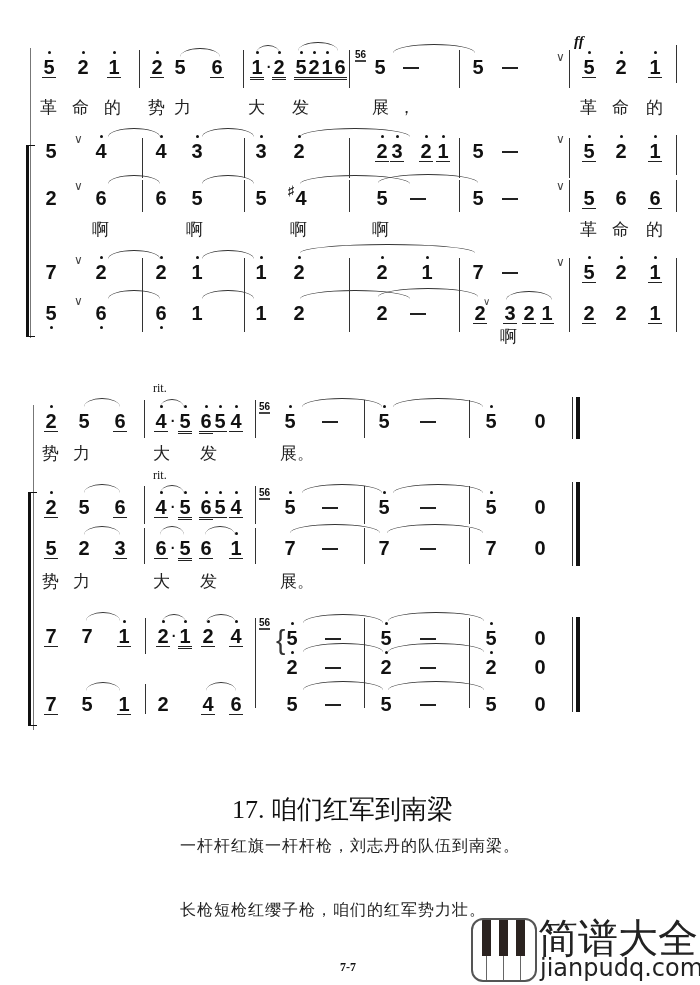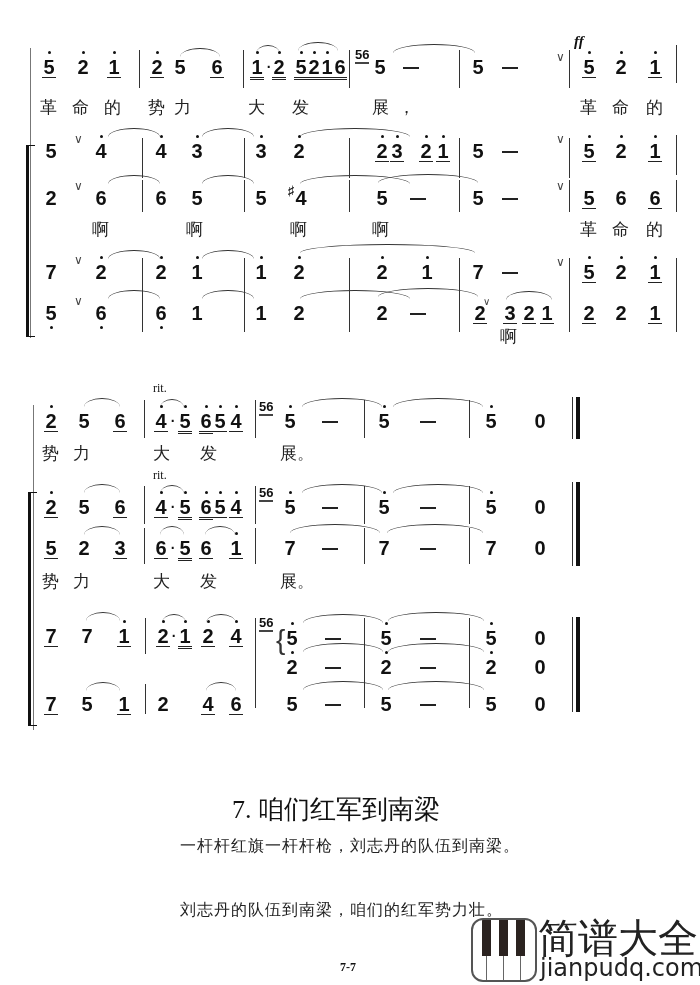--- a/index.html
+++ b/index.html
@@ -14,21 +14,21 @@
           background: #111; border-radius: 50%; }
   .ul1 { border-bottom: 1.5px solid #222; }
   .ul2 { border-bottom: 3px double #222; }
   .dash { position: absolute; width: 16px; height: 1.5px; background: #222; }
   .bar { position: absolute; width: 1.3px; background: #333; }
   .bar-thick { position: absolute; width: 4px; background: #111; }
   .lyric { position: absolute; font-family: "DejaVu Serif", "Liberation Serif", serif;
            font-size: 17px; line-height: 18px; color: #222; }
   .slur { position: absolute; border-top: 1.3px solid #333; border-radius: 50% 50% 0 0 / 100% 100% 0 0; height: 8px; }
   .breath { position: absolute; font-size: 12px; color: #444; font-family: "DejaVu Sans", sans-serif; }
-  .grace { position: absolute; font-size: 13px; font-weight: bold; line-height: 10px; }
+  .grace { position: absolute; font-size: 10px; font-weight: bold; line-height: 10px; }
   .grace .gl { border-bottom: 2px double #444; }
   .bracket { position: absolute; border-left: 3px solid #111; border-top: 1px solid #111; border-bottom: 1px solid #111; width: 6px; }
   .sysline { position: absolute; width: 1px; background: #777; }
   .title { position: absolute; font-family: "Liberation Serif", "DejaVu Serif", serif; font-size: 26px; }
   .body-text { position: absolute; font-family: "DejaVu Serif", "Liberation Serif", serif; font-size: 16px; color: #222; letter-spacing: 1px; }
   .pagenum { position: absolute; font-family: "Liberation Serif", serif; font-weight: bold; font-size: 12px; }
   .logo-box { position: absolute; border: 2px solid #555; border-radius: 12px; background: #fff; overflow: hidden; }
   .key-black { position: absolute; top: 0; width: 9px; height: 45px; background: #2b2320; }
   .key-line { position: absolute; top: 45px; width: 1px; height: 30px; background: #666; }
   .logo-cn { position: absolute; font-family: "DejaVu Sans", sans-serif; font-size: 40px; color: #222; line-height: 40px; }
@@ -379,23 +379,23 @@
     <span class="note" style="left:379px;top:694px;">5</span>
     <span class="dash" style="left:420px;top:704px;"></span>
     <div class="slur" style="left:388px;top:681px;width:96px;"></div>
     <span class="note" style="left:484px;top:694px;">5</span>
     <span class="note" style="left:533px;top:694px;">0</span>
     <div class="bar" style="left:572px;top:617px;height:95px;"></div>
     <div class="bar-thick" style="left:576px;top:617px;height:95px;"></div>
   </div>
 </div>
 
-<div class="title" style="left:232px;top:792px;">7. 咱们红军到南梁</div>
+<div class="title" style="left:232px;top:792px;">17. 咱们红军到南梁</div>
 <div class="body-text" style="left:180px;top:836px;">一杆杆红旗一杆杆枪，刘志丹的队伍到南梁。</div>
-<div class="body-text" style="left:180px;top:900px;">刘志丹的队伍到南梁，咱们的红军势力壮。</div>
+<div class="body-text" style="left:180px;top:900px;">长枪短枪红缨子枪，咱们的红军势力壮。</div>
 
 <div class="pagenum" style="left:340px;top:960px;">7-7</div>
 
 <div>
   <div class="logo-box" style="left:471px;top:918px;width:62px;height:60px;">
     <div class="key-black" style="left:9px;height:36px;"></div>
     <div class="key-black" style="left:26px;height:36px;"></div>
     <div class="key-black" style="left:43px;height:36px;"></div>
     <div class="key-line" style="left:13px;top:36px;"></div>
     <div class="key-line" style="left:30px;top:36px;"></div>

